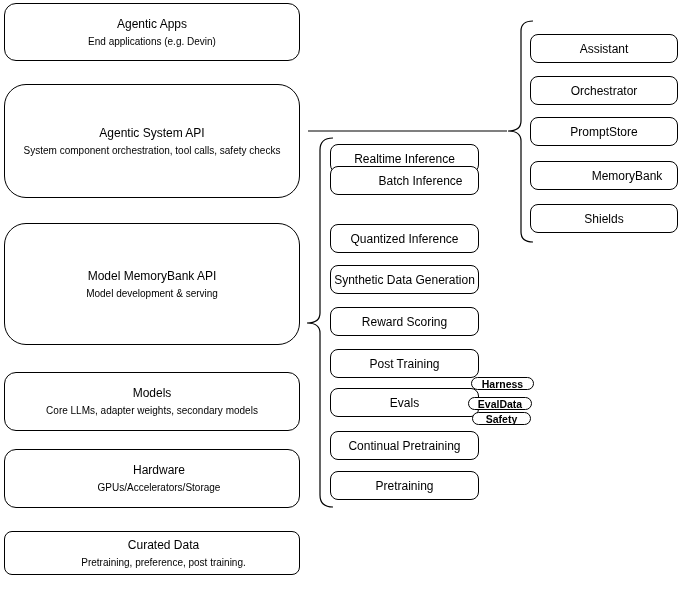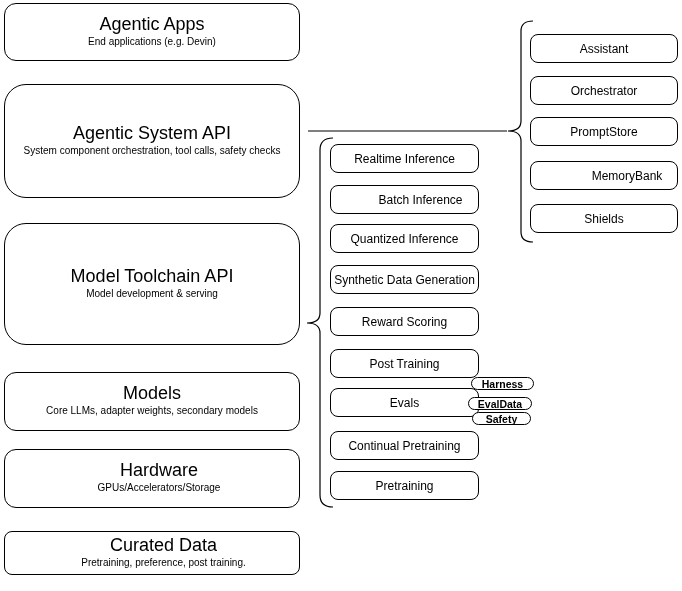--- a/index.html
+++ b/index.html
@@ -19,21 +19,21 @@
     box-sizing: border-box;
     border: 1px solid #000000;
     background: #ffffff;
     display: flex;
     flex-direction: column;
     align-items: center;
     justify-content: center;
     gap: 4px;
     text-align: center;
   }
-  .lbox .title { font-size: 18px; line-height: 15px; }
+  .lbox .title { font-size: 12px; line-height: 15px; }
   .lbox .subtitle { font-size: 10px; line-height: 12px; }
   .node {
     position: absolute;
     box-sizing: border-box;
     border: 1px solid #000000;
     border-radius: 8px;
     background: #ffffff;
     display: flex;
     align-items: center;
     justify-content: center;
@@ -72,21 +72,21 @@
     <div class="title">Agentic Apps</div>
     <div class="subtitle">End applications (e.g. Devin)</div>
   </div>
 
   <div class="lbox" style="top:84px; height:114px; border-radius:22px;">
     <div class="title">Agentic System API</div>
     <div class="subtitle">System component orchestration, tool calls, safety checks</div>
   </div>
 
   <div class="lbox" style="top:223px; height:122px; border-radius:22px;">
-    <div class="title">Model Toolchain API</div>
+    <div class="title">Model MemoryBank API</div>
     <div class="subtitle">Model development &amp; serving</div>
   </div>
 
   <div class="lbox" style="top:372px; height:59px; border-radius:12px;">
     <div class="title">Models</div>
     <div class="subtitle">Core LLMs, adapter weights, secondary models</div>
   </div>
 
   <div class="lbox" style="top:449px; height:59px; border-radius:12px;padding-left:14px;">
     <div class="title">Hardware</div>
@@ -94,21 +94,21 @@
   </div>
 
   <div class="lbox" style="top:531px; height:44px; border-radius:8px;padding-left:23px;">
     <div class="title">Curated Data</div>
     <div class="subtitle">Pretraining, preference, post training.</div>
   </div>
 
   <div class="node mbox" style="top:144px;">
     <span>Realtime Inference</span>
   </div>
-  <div class="node mbox" style="top:185px;padding-left:32px;">
+  <div class="node mbox" style="top:166px;padding-left:32px;">
     <span>Batch Inference</span>
   </div>
   <div class="node mbox" style="top:224px;">
     <span>Quantized Inference</span>
   </div>
   <div class="node mbox" style="top:265px;">
     <span>Synthetic Data Generation</span>
   </div>
   <div class="node mbox" style="top:307px;">
     <span>Reward Scoring</span>

